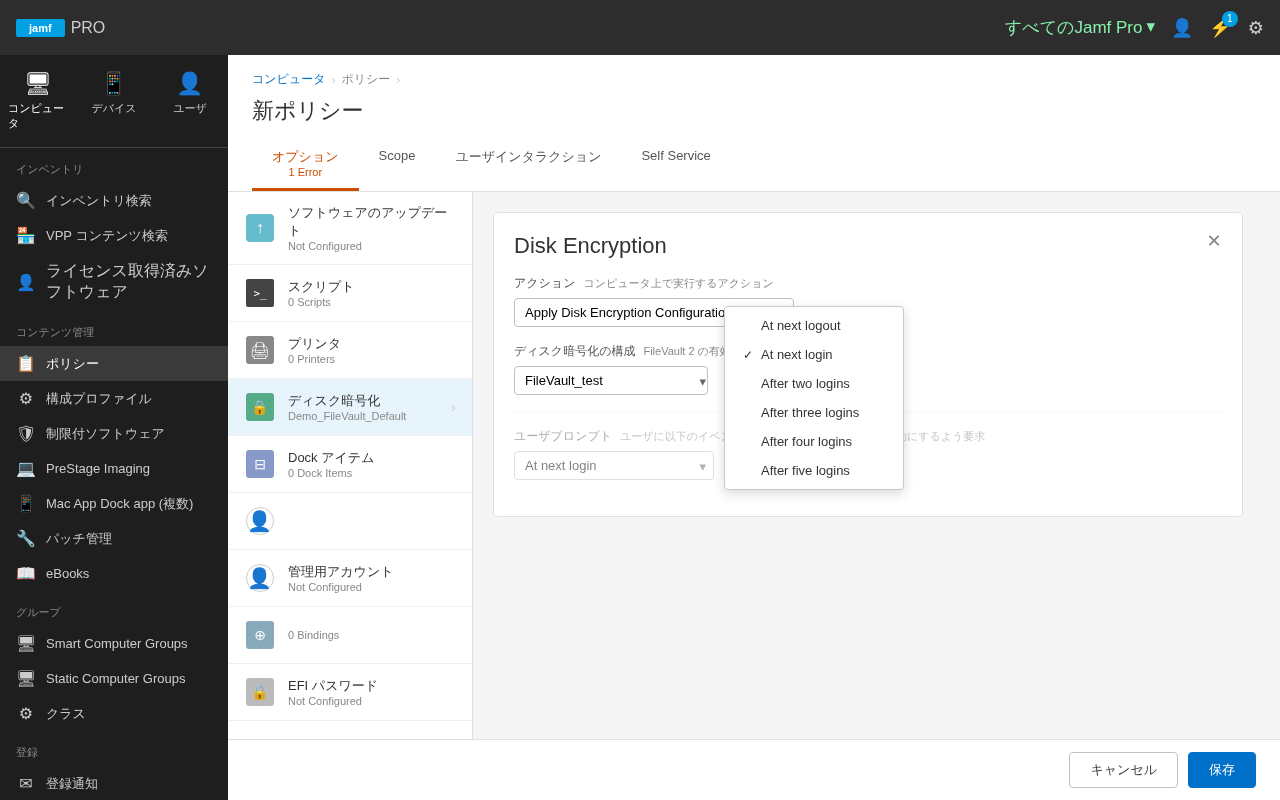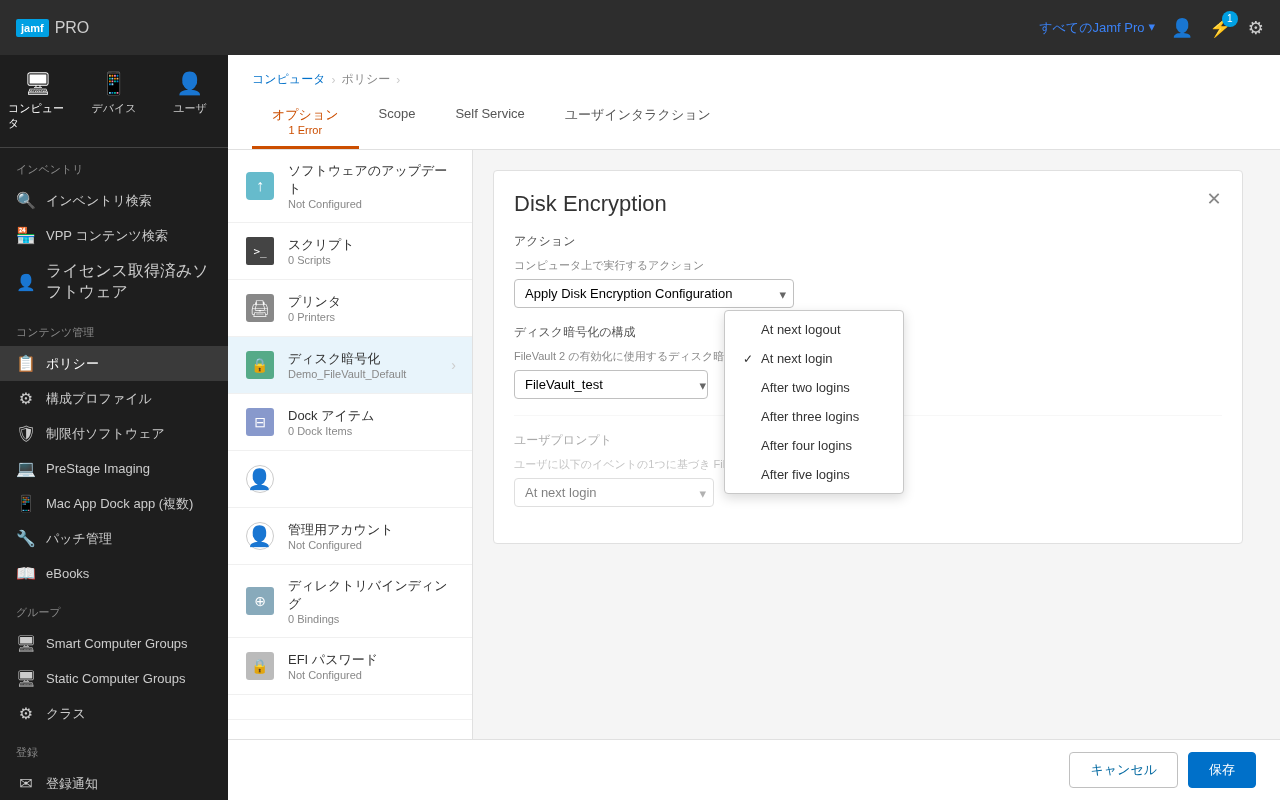--- a/index.html
+++ b/index.html
@@ -10,24 +10,24 @@
       background: #2d2d2d;
       height: 55px;
       display: flex;
       align-items: center;
       justify-content: space-between;
       padding: 0 16px;
       flex-shrink: 0;
     }
     .top-nav-left { display: flex; align-items: center; gap: 8px; }
     .jamf-logo { display: flex; align-items: center; gap: 6px; }
-    .jamf-logo-box { background: #00a0e3; color: white; font-size: 11px; font-weight: bold; padding: 3px 5px; border-radius: 2px; }
+    .jamf-logo-box { background: #00a0e3; color: white; font-size: 11px; font-weight: bold; padding: 3px 13px; border-radius: 2px; }
     .jamf-pro-text { color: #ccc; font-size: 16px; font-weight: 300; }
     .top-nav-right { display: flex; align-items: center; gap: 16px; }
-    .nav-env { color: #3b82f6; font-size: 13px; display: flex; gap: 4px; cursor: pointer; }
+    .nav-env { color: #86efac; font-size: 17px; display: flex; gap: 4px; cursor: pointer; }
     .nav-icon { color: #ccc; font-size: 18px; cursor: pointer; position: relative; }
     .badge { background: #00a0e3; color: white; font-size: 10px; border-radius: 50%; width: 16px; height: 16px; display: flex; align-items: center; justify-content: center; position: absolute; top: -6px; right: -6px; }
 
     
     .main-layout { display: flex; flex: 1; overflow: hidden; }
 
     
     .sidebar { width: 228px; background: #1e1e1e; color: #ccc; overflow-y: auto; flex-shrink: 0; }
     .sidebar-section-header { font-size: 11px; color: #888; padding: 14px 16px 6px; text-transform: none; }
     .sidebar-item { display: flex; align-items: center; gap: 10px; padding: 8px 16px; cursor: pointer; font-size: 13px; color: #ccc; }
@@ -69,21 +69,21 @@
 
     
     .policy-main { flex: 1; overflow-y: auto; padding: 20px; position: relative; }
 
     
     .disk-enc-panel { background: white; border: 1px solid #e0e0e0; border-radius: 4px; padding: 20px; max-width: 750px; position: relative; }
     .panel-title { font-size: 22px; font-weight: 400; margin-bottom: 16px; color: #333; }
     .close-btn { position: absolute; top: 14px; right: 14px; background: none; border: none; font-size: 18px; cursor: pointer; color: #888; width: 28px; height: 28px; display: flex; align-items: center; justify-content: center; border-radius: 50%; }
 
     .field-row { margin-bottom: 16px; }
-    .field-label { font-size: 12px; color: #555; margin-bottom: 6px; display: flex; gap: 8px; align-items: baseline; flex-direction: column; }
+    .field-label { font-size: 12px; color: #555; margin-bottom: 6px; display: flex; gap: 8px; align-items: baseline; }
     .field-label-main { font-weight: 500; }
     .field-label-desc { color: #888; font-size: 11px; }
 
     .select-wrapper { position: relative; display: inline-block; }
     .select-wrapper select { appearance: none; background: white; border: 1px solid #c0c0c0; border-radius: 4px; padding: 6px 28px 6px 10px; font-size: 13px; cursor: pointer; outline: none; }
     .select-wrapper::after { content: '▾'; position: absolute; right: 8px; top: 50%; transform: translateY(-50%); pointer-events: none; color: #666; }
 
     .action-select { width: 280px; }
     .config-select { width: 200px; }
 
@@ -103,21 +103,21 @@
     .icon-printer { background: #888; border-radius: 3px; width: 28px; height: 28px; display: flex; align-items: center; justify-content: center; color: white; font-size: 16px; }
     .icon-disk { background: #5a8; border-radius: 3px; width: 28px; height: 28px; display: flex; align-items: center; justify-content: center; color: white; font-size: 14px; }
     .icon-dock { background: #89c; border-radius: 3px; width: 28px; height: 28px; display: flex; align-items: center; justify-content: center; color: white; font-size: 14px; }
     .icon-person { background: transparent; border-radius: 50%; width: 28px; height: 28px; display: flex; align-items: center; justify-content: center; color: #666; font-size: 20px; border: 1px solid #ccc; }
     .icon-admin { background: transparent; border-radius: 50%; width: 28px; height: 28px; display: flex; align-items: center; justify-content: center; color: #666; font-size: 20px; border: 1px solid #ccc; }
     .icon-binding { background: #8ab; border-radius: 3px; width: 28px; height: 28px; display: flex; align-items: center; justify-content: center; color: white; font-size: 14px; }
     .icon-lock { background: #bbb; border-radius: 3px; width: 28px; height: 28px; display: flex; align-items: center; justify-content: center; color: #555; font-size: 14px; }
 
     
     .bottom-bar { background: white; border-top: 1px solid #e0e0e0; padding: 12px 24px; display: flex; justify-content: flex-end; gap: 10px; flex-shrink: 0; }
-    .btn { padding: 8px 20px; border-radius: 4px; font-size: 13px; cursor: pointer; border: 1px solid #c0c0c0; background: white; color: #0369a1; }
+    .btn { padding: 8px 20px; border-radius: 4px; font-size: 13px; cursor: pointer; border: 1px solid #c0c0c0; background: white; color: #404040; }
     .btn-primary { background: #0070c9; color: white; border-color: #0070c9; }
   </style>
 </head>
 <body>
 
 <div class="top-nav">
   <div class="top-nav-left">
     <div class="jamf-logo">
       <div class="jamf-logo-box">jamf</div>
       <span class="jamf-pro-text">PRO</span>
@@ -228,34 +228,35 @@
 
   <div class="content">
 
     <div class="page-header">
       <div class="breadcrumb">
         <a href="#">コンピュータ</a>
         <span class="breadcrumb-sep">›</span>
         <span>ポリシー</span>
         <span class="breadcrumb-sep">›</span>
       </div>
+      <div class="page-title">新ポリシー</div>
 
       <div class="tabs">
         <div class="tab active">
           <span>オプション</span>
           <span class="tab-error">1 Error</span>
         </div>
         <div class="tab">
           <span>Scope</span>
         </div>
         <div class="tab">
+          <span>ユーザインタラクション</span>
+        </div>
+        <div class="tab">
           <span>Self Service</span>
-        </div>
-        <div class="tab">
-          <span>ユーザインタラクション</span>
         </div>
       </div>
     </div>
 
     <div class="policy-body">
 
       <div class="policy-sidebar">
 
         <div class="policy-sidebar-item">
           <div class="policy-sidebar-icon">
@@ -322,21 +323,20 @@
             <div class="policy-sidebar-title">管理用アカウント</div>
             <div class="policy-sidebar-sub">Not Configured</div>
           </div>
         </div>
 
         <div class="policy-sidebar-item">
           <div class="policy-sidebar-icon">
             <div class="icon-binding">⊕</div>
           </div>
           <div class="policy-sidebar-text">
-            <div class="policy-sidebar-title">ディレクトリバインディング</div>
             <div class="policy-sidebar-sub">0 Bindings</div>
           </div>
         </div>
 
         <div class="policy-sidebar-item">
           <div class="policy-sidebar-icon">
             <div class="icon-lock">🔒</div>
           </div>
           <div class="policy-sidebar-text">
             <div class="policy-sidebar-title">EFI パスワード</div>

